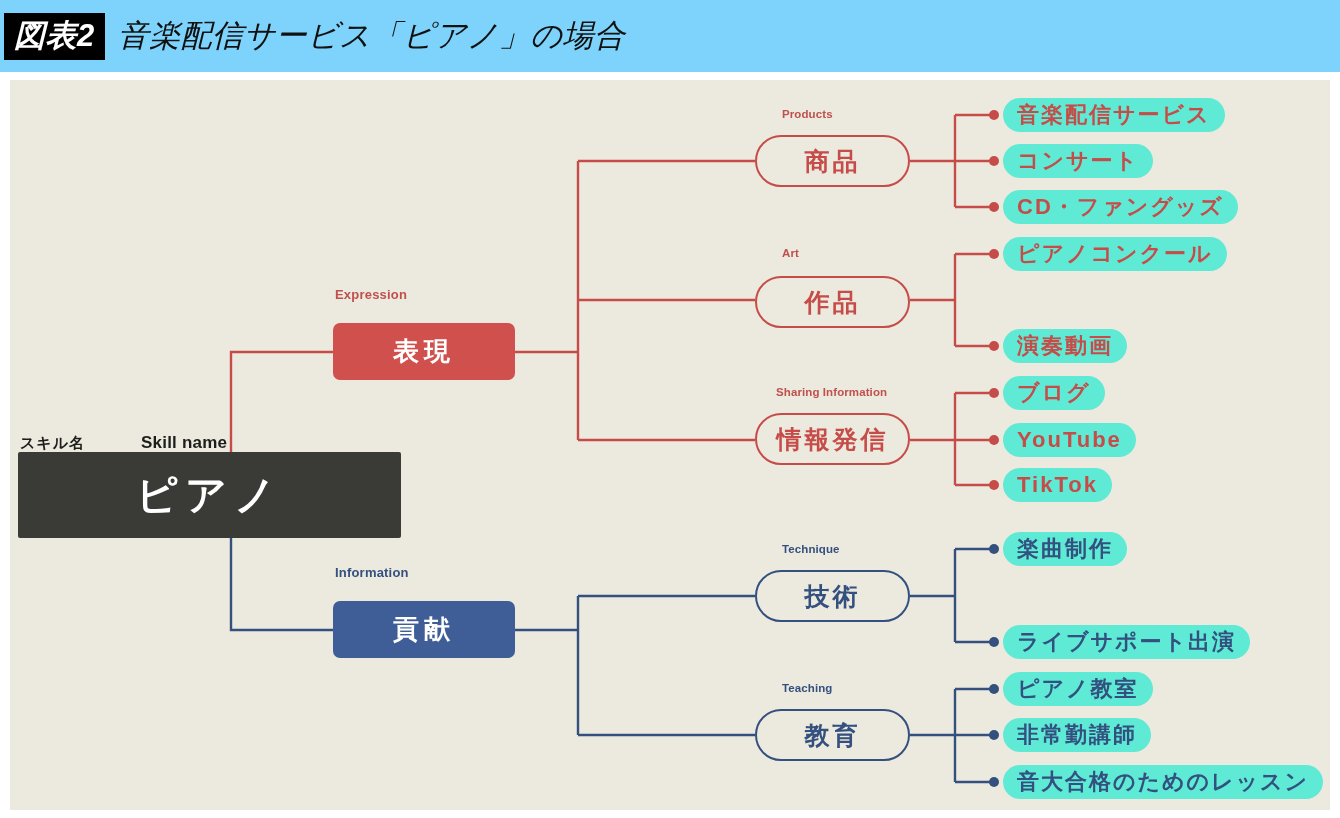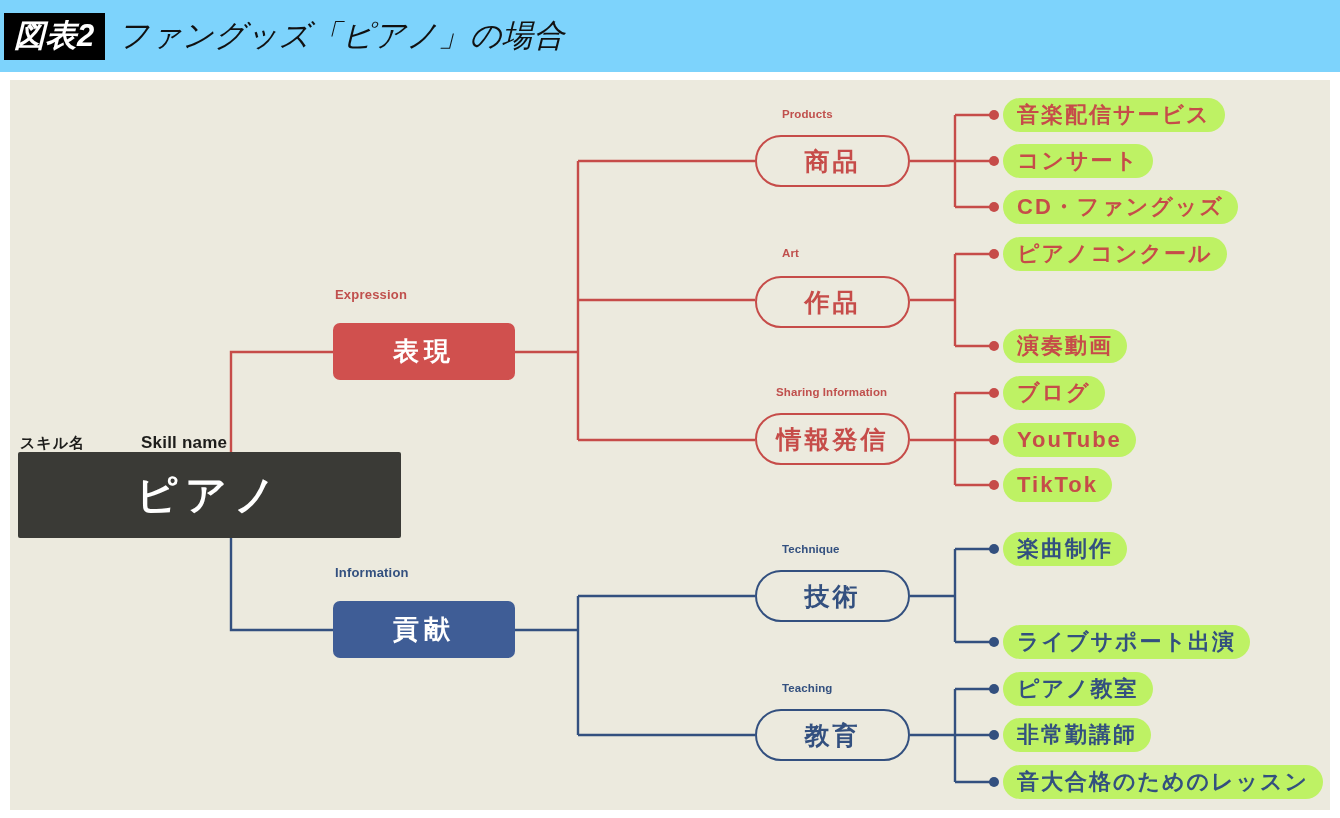--- a/index.html
+++ b/index.html
@@ -43,33 +43,33 @@
   .l1-cap.blue{color:#33507f;}
 
   .l2{width:155px;height:52px;border-radius:26px;background:transparent;
       font-size:25px;font-weight:700;letter-spacing:3px;}
   .l2.red{border:2.2px solid #c64c49;color:#c64c49;}
   .l2.blue{border:2.2px solid #33507f;color:#33507f;}
   .l2-cap{position:absolute;font-size:11.5px;font-weight:700;letter-spacing:0.1px;}
   .l2-cap.red{color:#c0504d;}
   .l2-cap.blue{color:#33507f;}
 
-  .leaf{height:34px;border-radius:17px;background:#bef264;padding:0 14px;
+  .leaf{height:34px;border-radius:17px;background:#5eead4;padding:0 14px;
         font-size:22px;font-weight:700;letter-spacing:2px;white-space:nowrap;}
   .leaf.red{color:#c64c49;}
   .leaf.blue{color:#33507f;}
 </style>
 </head>
 <body>
 
 <div id="root">
 
   <div class="header">
     <span class="fig-badge">図表2</span>
-    <span class="fig-title">ファングッズ「ピアノ」の場合</span>
+    <span class="fig-title">音楽配信サービス「ピアノ」の場合</span>
   </div>
 
   <div class="canvas">
 
     <svg class="wires" viewBox="0 0 1320 730">
       <g fill="none" stroke="#c64c49" stroke-width="2.4">
 
         <path d="M221,372 L221,272 L323,272"></path>
 
         <path d="M505,272 L568,272"></path>

